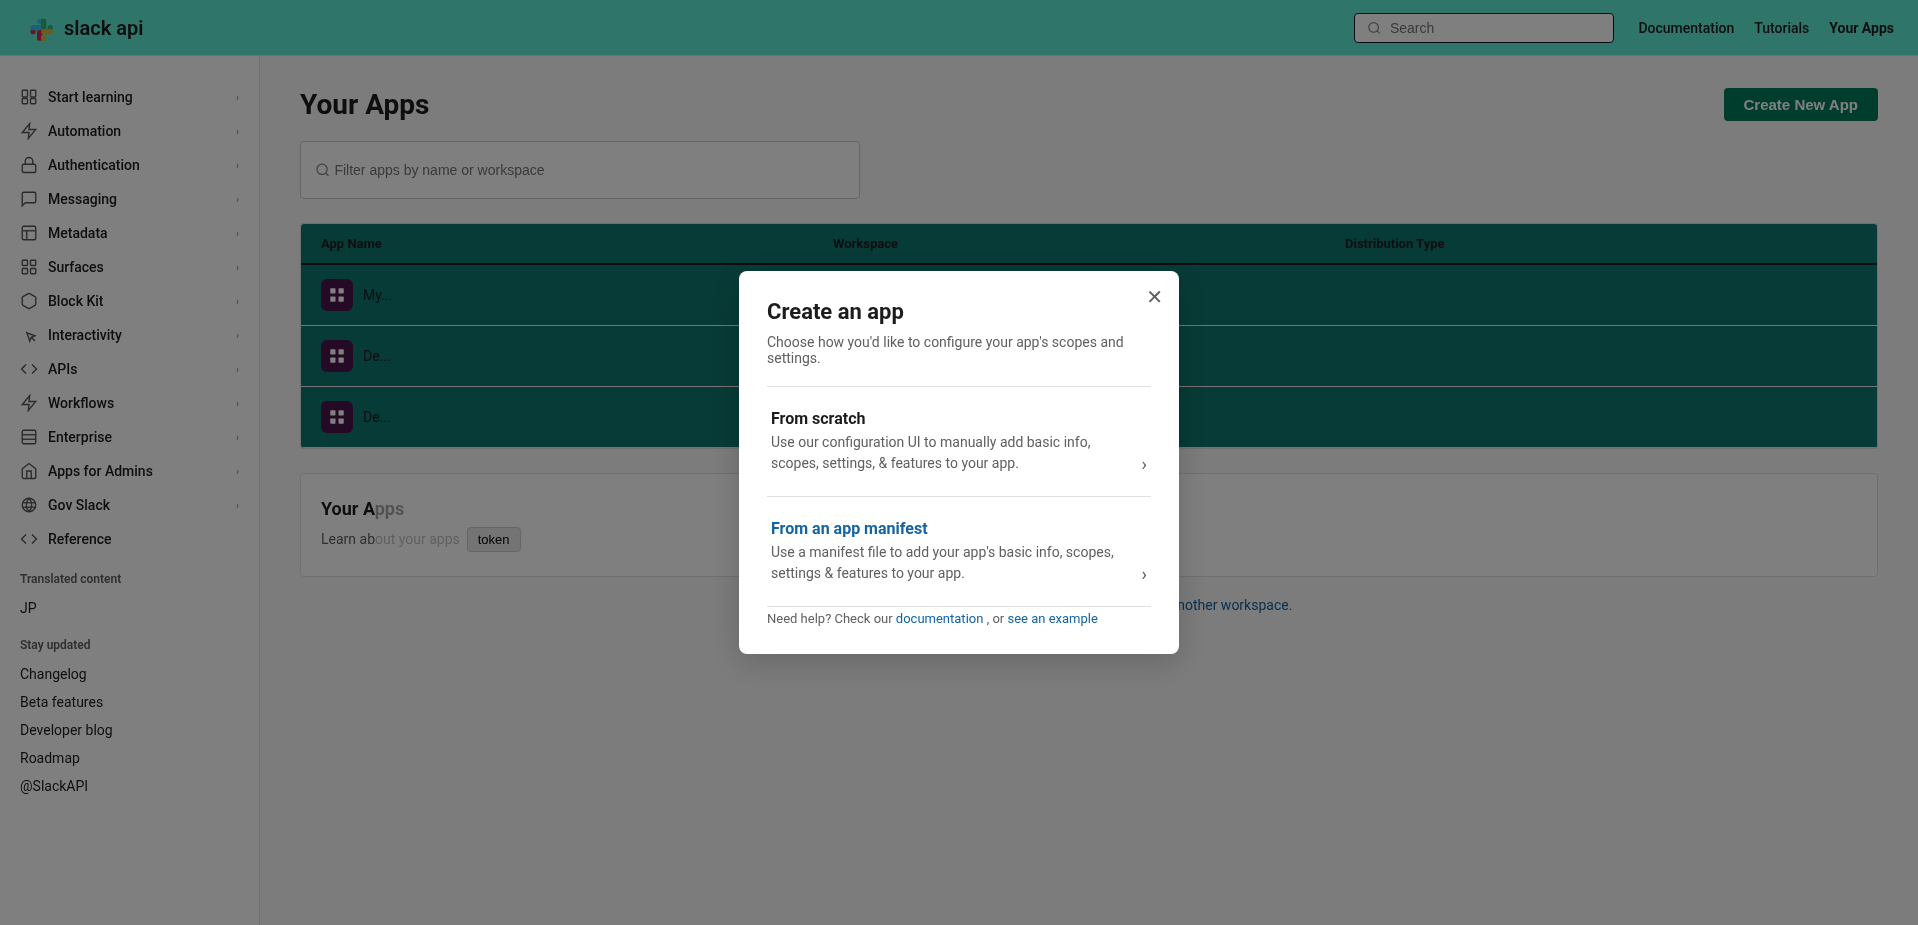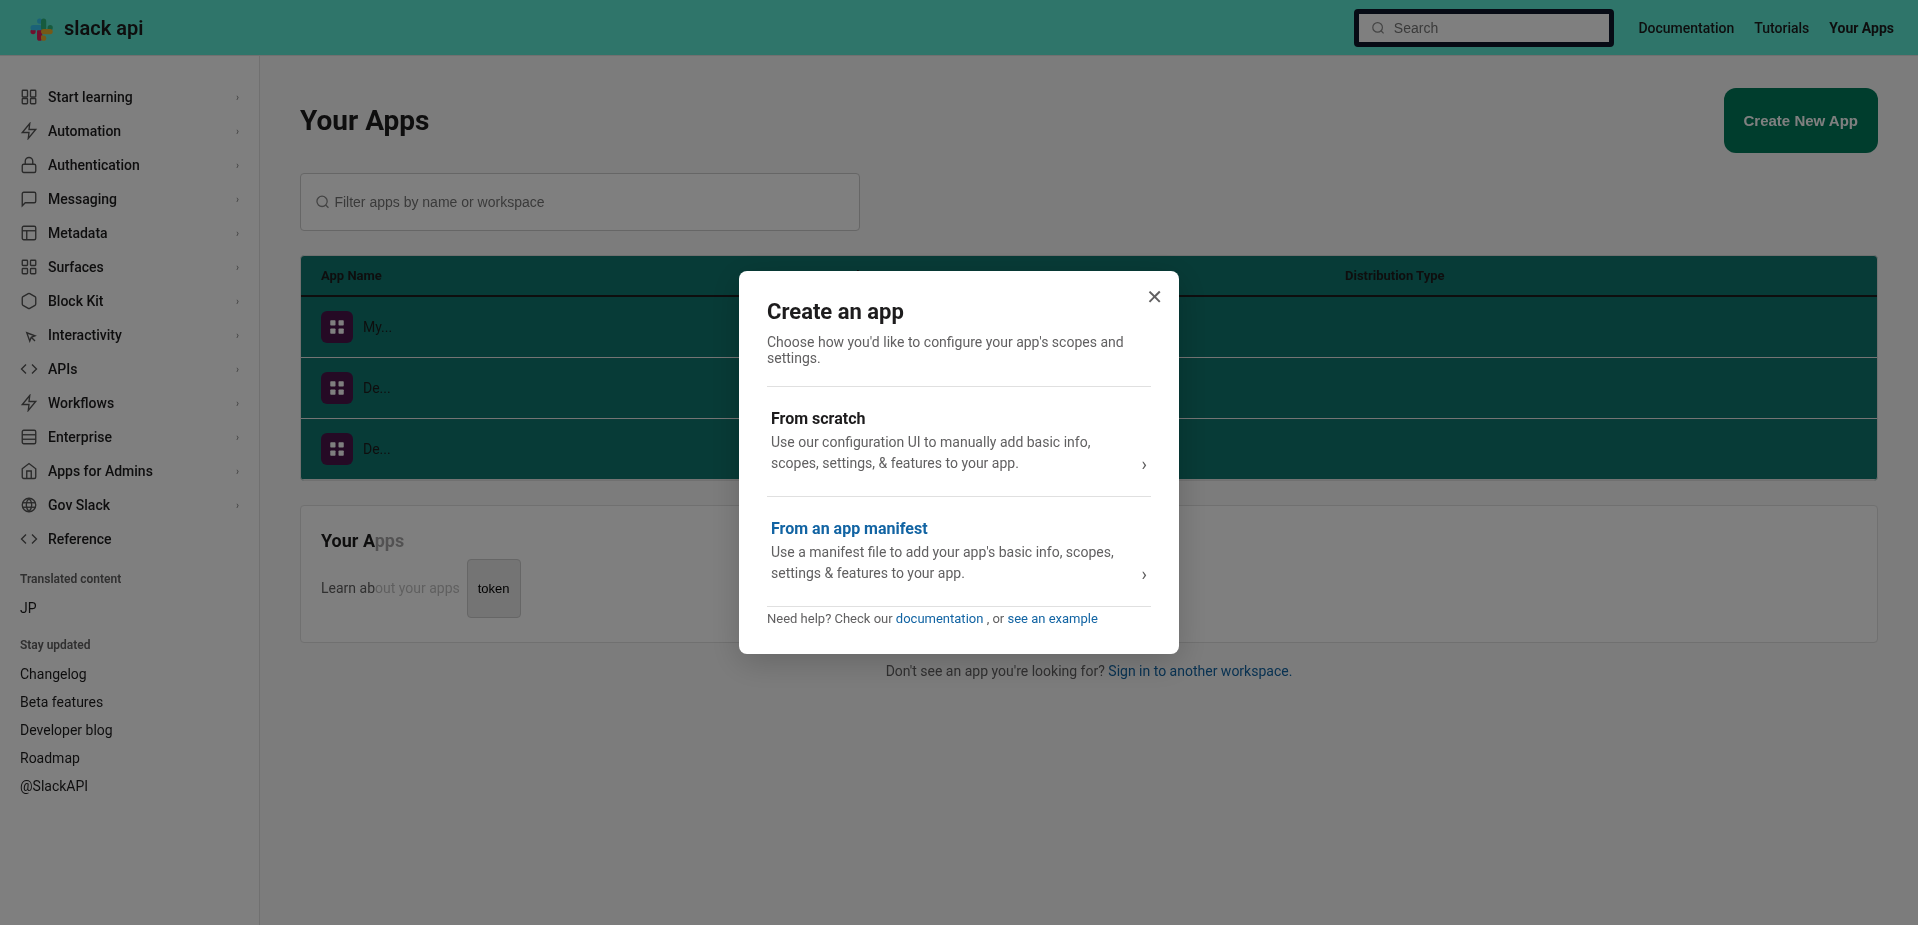--- a/index.html
+++ b/index.html
@@ -10,21 +10,21 @@
       display: flex; align-items: center; justify-content: space-between;
       padding: 0 24px; height: 56px; background: #5eead4;
       border-bottom: 1px solid #e0e0e0; position: fixed; top: 0; left: 0; right: 0; z-index: 100;
     }
     .header-logo { display: flex; align-items: center; gap: 8px; text-decoration: none; }
     .logo-icon { width: 32px; height: 32px; }
     .logo-text { font-size: 20px; font-weight: 600; color: #1d1c1d; }
     .header-right { display: flex; align-items: center; gap: 24px; }
     .search-bar {
       display: flex; align-items: flex-start; gap: 8px;
-      border: 5px solid #0f172a; border-radius: 4px; padding: 6px 12px;
+      border: 1px solid #0f172a; border-radius: 4px; padding: 6px 12px;
       background: #fff; width: 260px;
     }
     .search-bar input { border: none; outline: none; font-size: 14px; width: 100%; color: #616061; }
     .header-nav { display: flex; align-items: center; gap: 20px; }
     .header-nav a { text-decoration: none; color: #1d1c1d; font-size: 14px; font-weight: 500; }
     .header-nav a.active { font-weight: 700; }
 
     
     .layout { display: flex; margin-top: 56px; min-height: calc(100vh - 56px); }
 
@@ -44,22 +44,22 @@
 
     .sidebar-section-title { font-size: 12px; font-weight: 600; color: #616061; padding: 16px 20px 8px; text-transform: none; }
     .sidebar-plain-item { padding: 6px 20px; font-size: 14px; color: #1d1c1d; cursor: pointer; }
 
     
     .main { margin-left: 260px; flex: 1; padding: 32px 40px; }
 
     .page-header { display: flex; align-items: center; justify-content: space-between; margin-bottom: 20px; }
     .page-title { font-size: 28px; font-weight: 700; color: #1d1c1d; }
     .create-btn {
-      background: #007a5a; color: #fff; border: none; border-radius: 12px;
-      padding: 24px 20px; font-size: 15px; font-weight: 600; cursor: pointer;
+      background: #007a5a; color: #fff; border: none; border-radius: 4px;
+      padding: 8px 20px; font-size: 15px; font-weight: 600; cursor: pointer;
     }
 
     .filter-input-wrap {
       border: 1px solid #ccc; border-radius: 4px; padding: 20px 14px;
       display: flex; align-items: center; gap: 4px; margin-bottom: 24px;
       background: #fff; width: 560px;
     }
     .filter-input-wrap input { border: none; outline: none; font-size: 14px; width: 100%; color: #616061; }
 
     .apps-table { background: #0f766e; border: 1px solid #e0e0e0; border-radius: 4px; overflow: hidden; margin-bottom: 24px; }
@@ -372,21 +372,21 @@
           <span>De...</span>
         </div>
         <span></span>
         <span></span>
       </div>
     </div>
 
     <div class="your-apps-section">
       <h2>Your A<span style="opacity:0.4">pps</span></h2>
       <p>Learn ab<span style="opacity:0.4">out your apps</span>&nbsp;
-        <button style="background:#e8e8e8; border:1px solid #ccc; border-radius:4px; padding:21px 10px; font-size:13px; cursor:pointer;">token</button>
+        <button style="background:#e8e8e8; border:1px solid #ccc; border-radius:4px; padding:4px 10px; font-size:13px; cursor:pointer;">token</button>
       </p>
     </div>
 
     <div class="sign-in-text">
       <span>Don't see an app you're looking for?</span>
       <a href="#">Sign in to another workspace.</a>
     </div>
   </main>
 </div>
 

